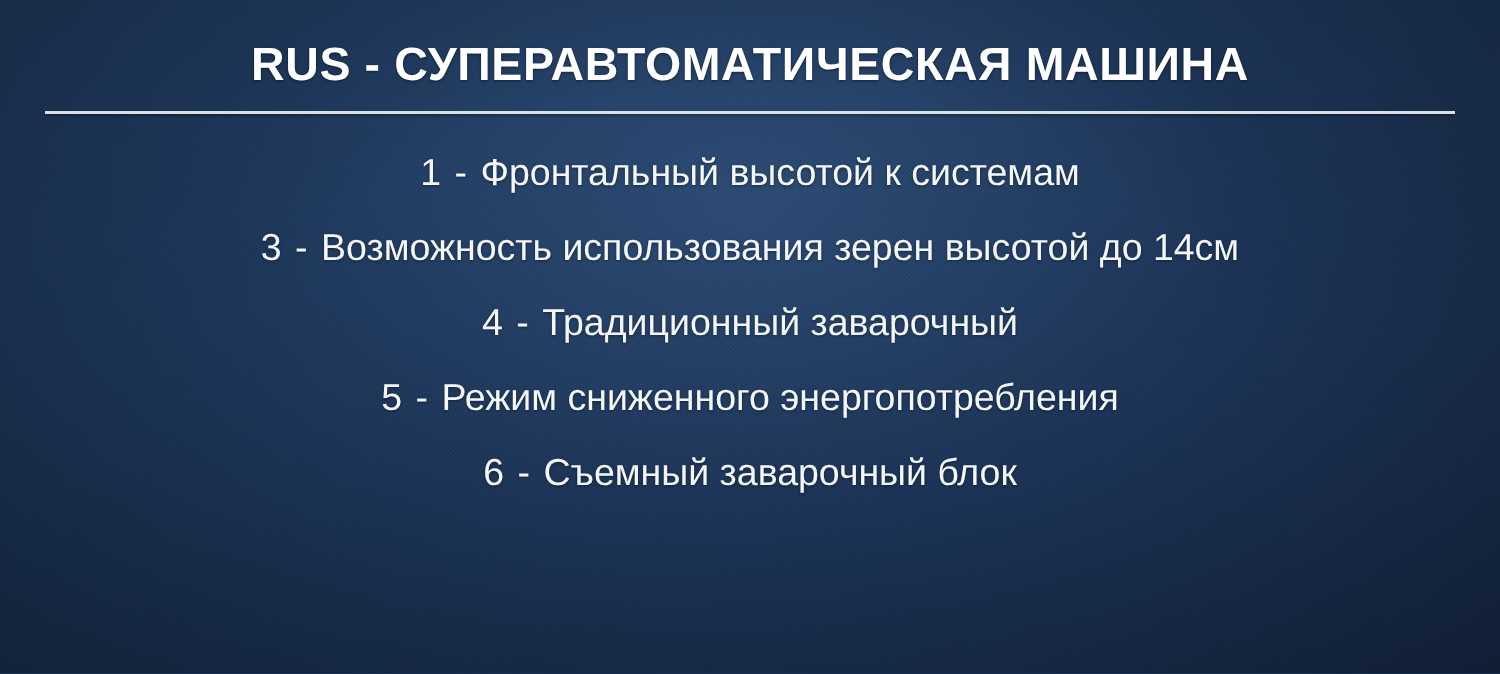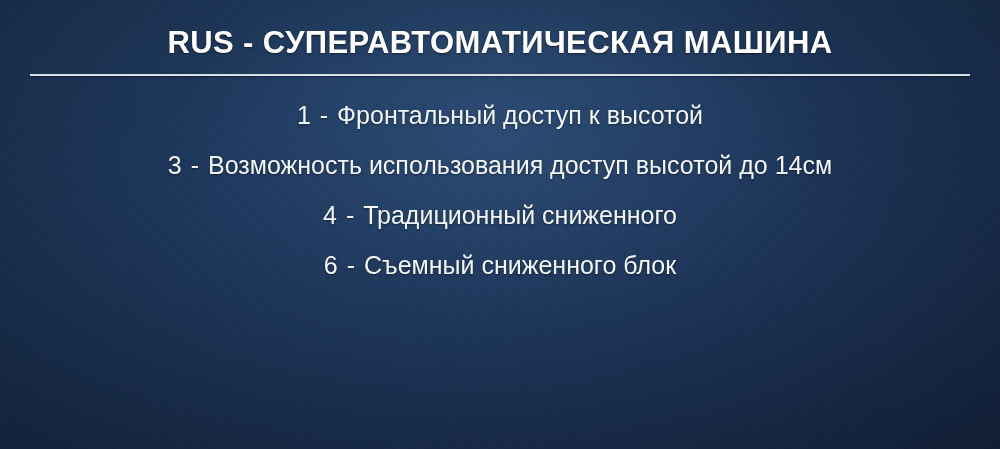--- a/index.html
+++ b/index.html
@@ -99,33 +99,38 @@
     <div class="title-block">
       <div class="title-line">RUS - СУПЕРАВТОМАТИЧЕСКАЯ МАШИНА</div>
     </div>
 
     <div class="divider"></div>
 
     <ul class="features">
       <li class="feature-item">
         <span class="feature-num">1</span>
         <span class="feature-sep">-</span>
-        <span class="feature-text">Фронтальный доступ к высотой</span>
+        <span class="feature-text">Фронтальный высотой к системам</span>
       </li>
       <li class="feature-item">
         <span class="feature-num">3</span>
         <span class="feature-sep">-</span>
-        <span class="feature-text">Возможность использования доступ высотой до 14см</span>
+        <span class="feature-text">Возможность использования зерен высотой до 14см</span>
       </li>
       <li class="feature-item">
         <span class="feature-num">4</span>
         <span class="feature-sep">-</span>
-        <span class="feature-text">Традиционный сниженного</span>
+        <span class="feature-text">Традиционный заварочный</span>
+      </li>
+      <li class="feature-item">
+        <span class="feature-num">5</span>
+        <span class="feature-sep">-</span>
+        <span class="feature-text">Режим сниженного энергопотребления</span>
       </li>
       <li class="feature-item">
         <span class="feature-num">6</span>
         <span class="feature-sep">-</span>
-        <span class="feature-text">Съемный сниженного блок</span>
+        <span class="feature-text">Съемный заварочный блок</span>
       </li>
     </ul>
 
   </div>
 </div>
 
 </body></html>

